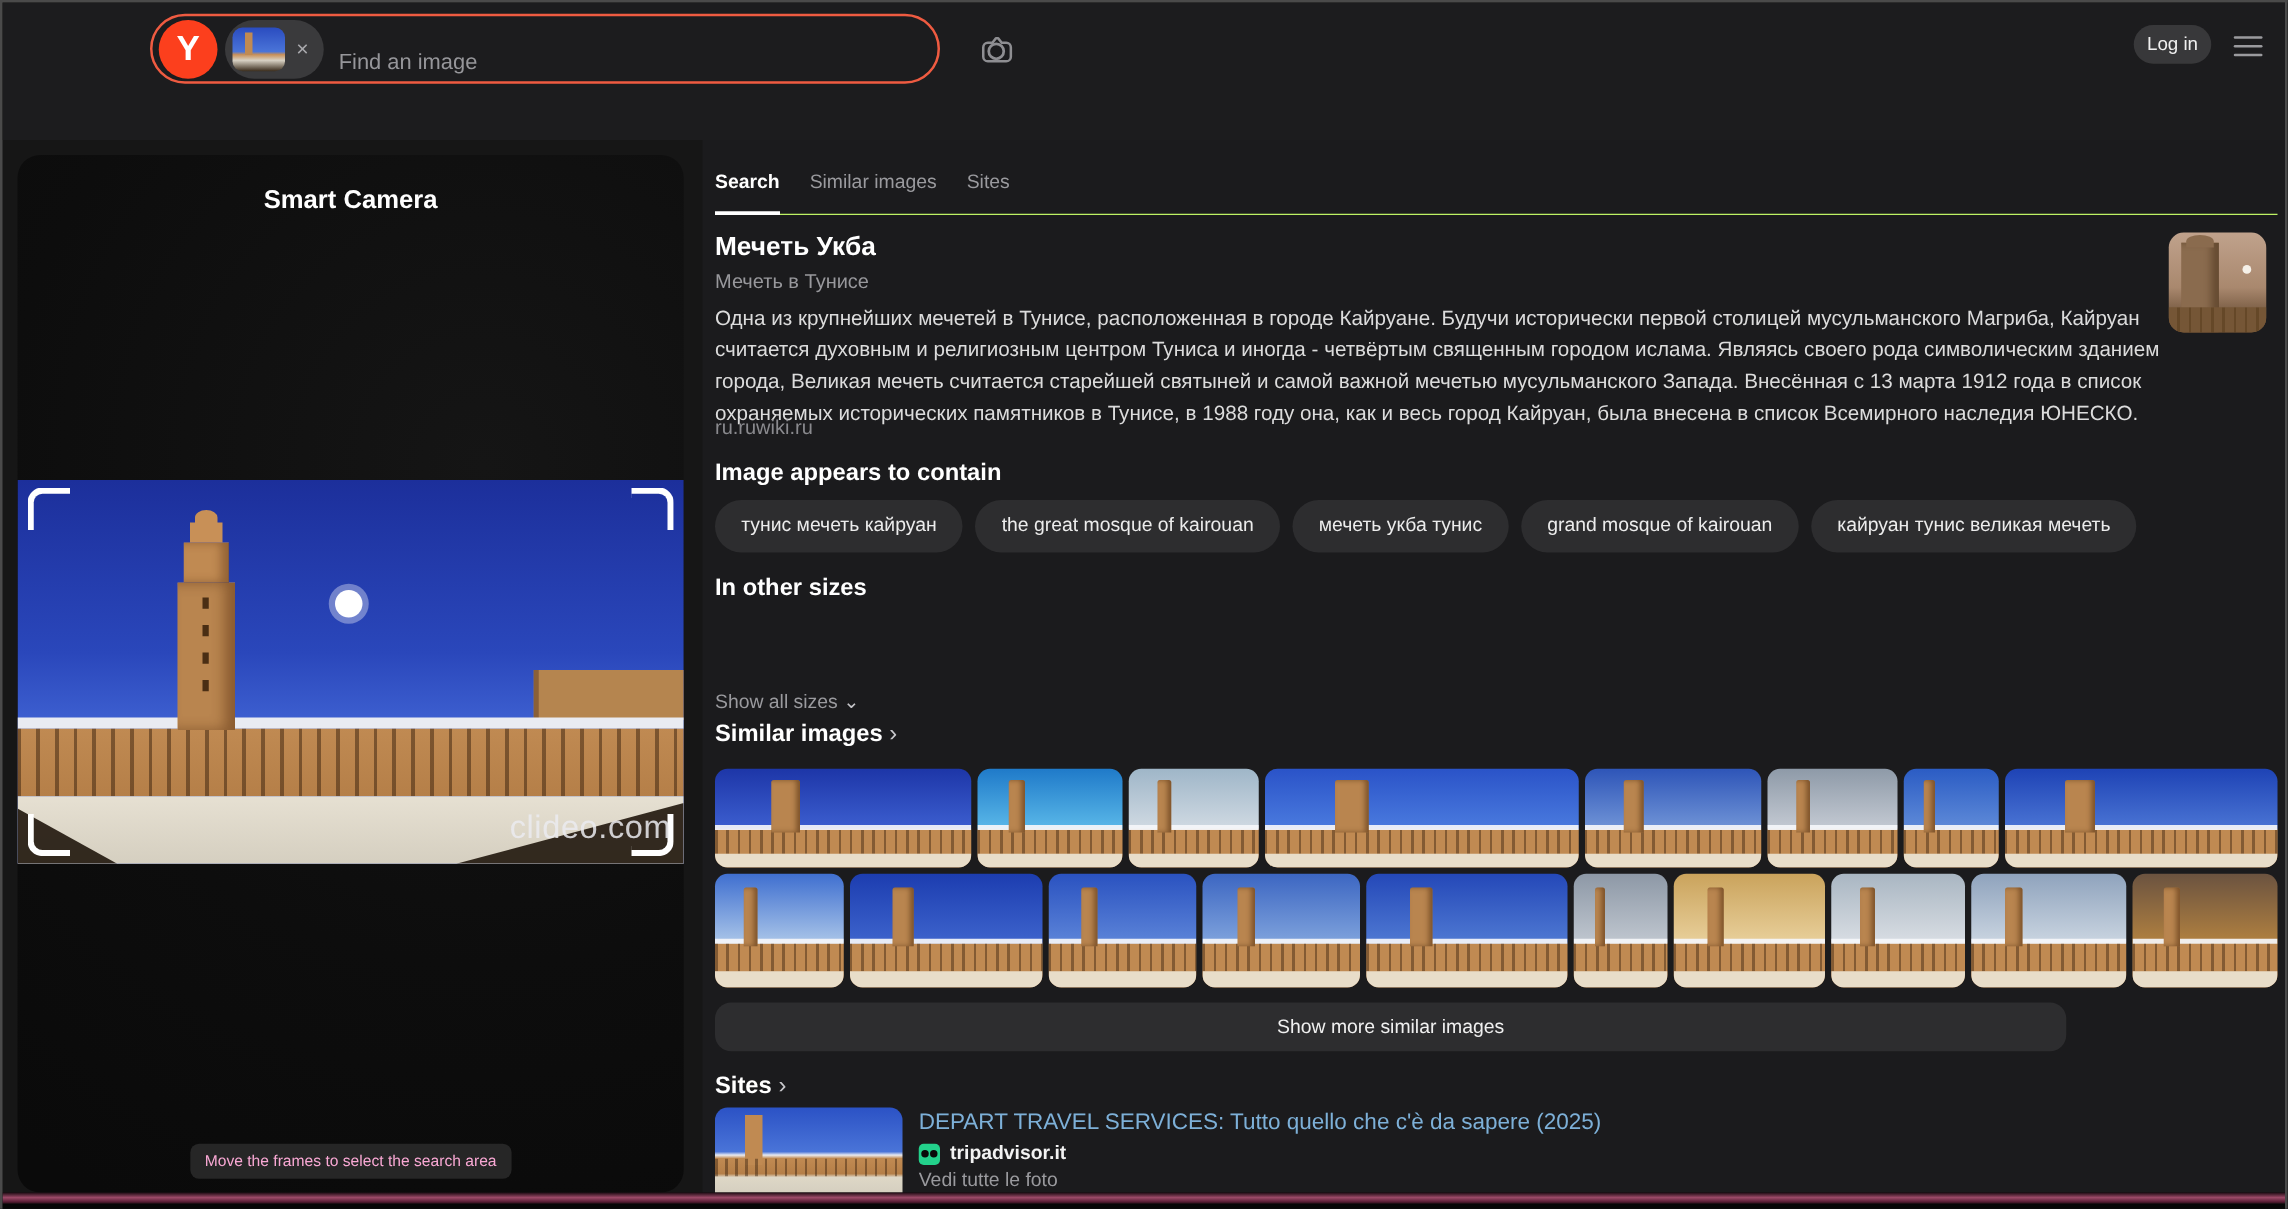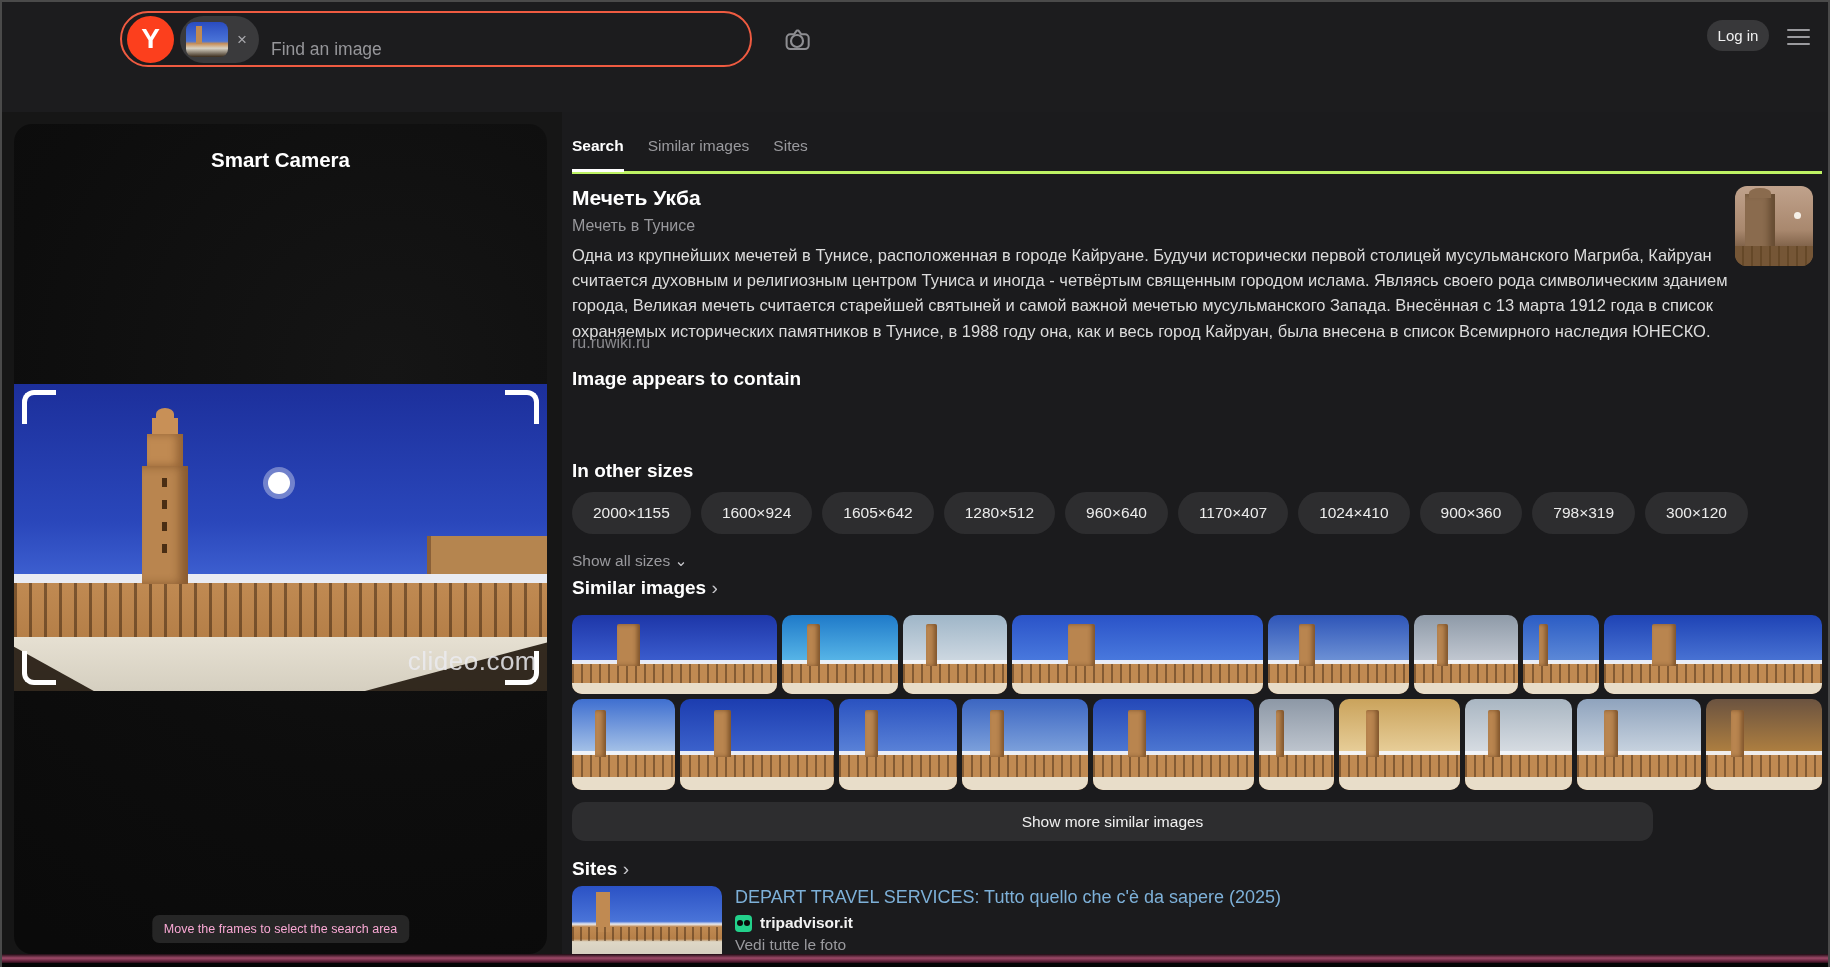--- a/index.html
+++ b/index.html
@@ -87,21 +87,21 @@
   .fc-br { right:8px; bottom:6px; border-right-width:5px; border-bottom-width:5px;border-bottom-right-radius:12px; }
   .center-handle { position:absolute; left:254px; top:88px; width:22px; height:22px; border-radius:50%;
     background:#fff; box-shadow:0 0 0 5px rgba(255,255,255,.35); }
   .watermark { position:absolute; right:10px; bottom:14px; font-size:26px; color:rgba(235,235,240,.85); letter-spacing:.5px; }
   .sc-tooltip { position:absolute; left:50%; transform:translateX(-50%); top:791px;
     background:#262626; border-radius:7px; padding:7px 12px; font-size:12.5px; color:#f9a8d4; white-space:nowrap; }
 
   
   .right { position:absolute; left:560px; top:110px; width:1270px; height:842px; background:#1b1b1d; }
   .rtabs { position:absolute; left:10px; top:25px; width:1250px; display:flex; gap:24px;
-    font-size:15.5px; color:#9a9a9e; border-bottom:3px solid #bef264; }
+    font-size:15.5px; color:#9a9a9e; border-bottom:1px solid #bef264; }
   .rtab { padding-bottom:14px; cursor:pointer; }
   .rtab.active { color:#fff; font-weight:bold; border-bottom:3px solid #fff; margin-bottom:-1px; }
 
   .ent-title { position:absolute; left:10px; top:74px; font-size:21px; font-weight:bold; color:#fff; }
   .ent-sub { position:absolute; left:10px; top:105px; font-size:16px; color:#98989c; }
   .ent-desc { position:absolute; left:10px; top:131px; width:1168px; font-size:16.5px; line-height:25.2px; color:#dcdcdc; }
   .ent-src { position:absolute; left:10px; top:222px; font-size:16px; color:#8a8a8e; }
   .ent-thumb { position:absolute; left:1173px; top:74px; width:78px; height:80px; border-radius:12px; overflow:hidden;
     background:linear-gradient(180deg,#c0a28c 0%, #a9886e 55%, #7c5f46 78%, #5e452f 100%); }
   .ent-thumb .tow { position:absolute; left:10px; top:8px; width:30px; height:72px; background:#8a6b4e;
@@ -219,34 +219,29 @@
   <div class="ent-desc">Одна из крупнейших мечетей в Тунисе, расположенная в городе Кайруане. Будучи исторически первой столицей мусульманского Магриба, Кайруан считается духовным и религиозным центром Туниса и иногда - четвёртым священным городом ислама. Являясь своего рода символическим зданием города, Великая мечеть считается старейшей святыней и самой важной мечетью мусульманского Запада. Внесённая с 13 марта 1912 года в список охраняемых исторических памятников в Тунисе, в 1988 году она, как и весь город Кайруан, была внесена в список Всемирного наследия ЮНЕСКО.</div>
   <div class="ent-src">ru.ruwiki.ru</div>
   <div class="ent-thumb">
     <div class="tow"></div>
       <div class="towd"></div>
       <div class="wall"></div>
       <div class="moon"></div>
   </div>
 
   <div class="sec-head" style="top:256px">Image appears to contain</div>
+  <div class="pill-row" style="top:288px" id="tags">
+      <div class="pill">тунис мечеть кайруан</div>
+      <div class="pill">the great mosque of kairouan</div>
+      <div class="pill">мечеть укба тунис</div>
+      <div class="pill">grand mosque of kairouan</div>
+      <div class="pill">кайруан тунис великая мечеть</div>
+    </div>
 
   <div class="sec-head" style="top:348px">In other sizes</div>
-  <div class="pill-row" style="top:380px" id="sizes">
-      <div class="pill">2000×1155</div>
-      <div class="pill">1600×924</div>
-      <div class="pill">1605×642</div>
-      <div class="pill">1280×512</div>
-      <div class="pill">960×640</div>
-      <div class="pill">1170×407</div>
-      <div class="pill">1024×410</div>
-      <div class="pill">900×360</div>
-      <div class="pill">798×319</div>
-      <div class="pill">300×120</div>
-    </div>
   <div class="show-all">
     <span>Show all sizes</span>
     <span class="chevron">⌄</span>
   </div>
 
   <div class="sec-head" style="top:465px">
     <span>Similar images</span>
     <span class="chevron">›</span>
   </div>
   <div class="thumb-row" style="top:503px; height:79px" id="simrow1">

